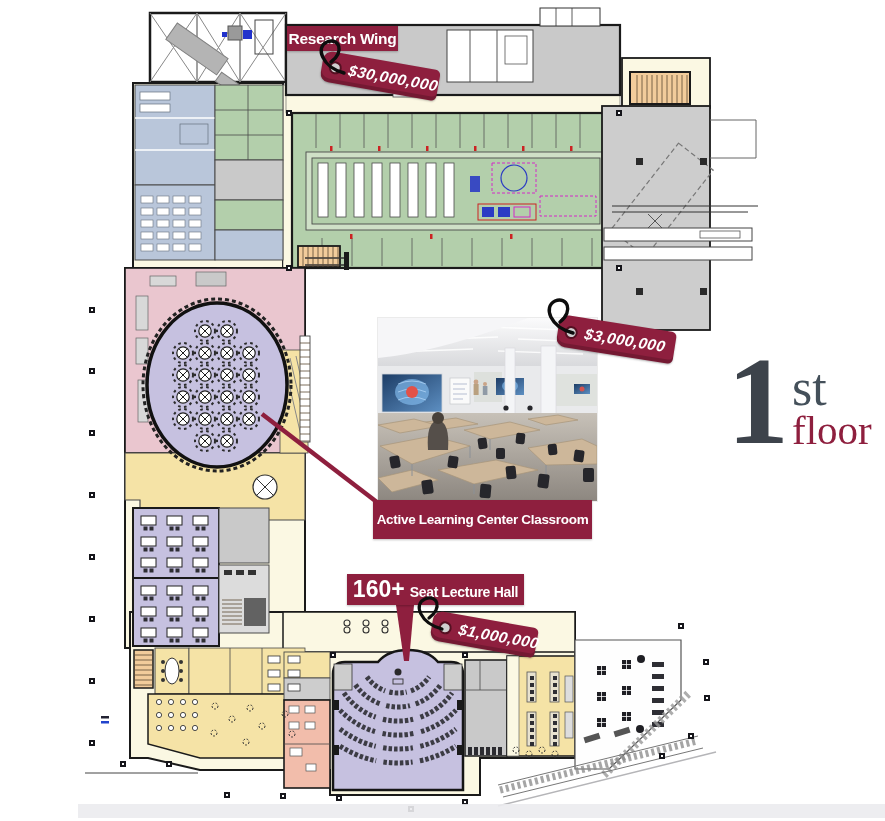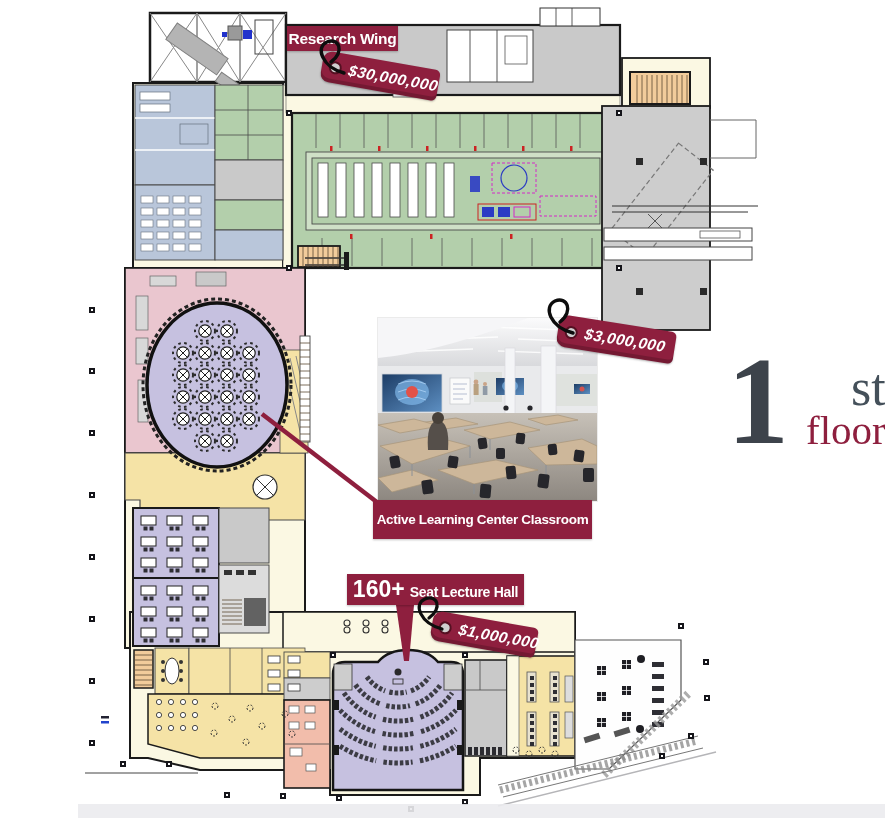--- a/index.html
+++ b/index.html
@@ -30,21 +30,21 @@
   .loop-30m{left:314px;top:38px;}
   .loop-3m{left:541px;top:297px;}
   .loop-1m{left:412px;top:595px;}
   
   .photo{position:absolute;left:378px;top:318px;width:219px;height:183px;z-index:5;
          box-shadow:0 0 0 1px rgba(0,0,0,.08);}
   
   .floor-label{position:absolute;left:727px;top:352px;display:flex;z-index:4;
                font-family:"Liberation Serif",serif;}
   .fl-number{font-size:124px;line-height:.8;color:#3d434b;font-weight:bold;}
-  .fl-side{display:flex;flex-direction:column;margin-left:17px;padding-top:14px;align-items:flex-end;}
+  .fl-side{display:flex;flex-direction:column;margin-left:3px;padding-top:14px;}
   .fl-st{font-size:52px;line-height:.85;color:#44505a;}
   .fl-floor{font-size:41px;line-height:.95;color:var(--maroon,#8e1f3e);margin-top:1px;}
 </style>
 </head>
 <body>
 
 <div id="canvas">
 
   <svg class="overlay" width="885" height="821" viewBox="0 0 885 821" style="left:0;top:0;z-index:1;">
 

